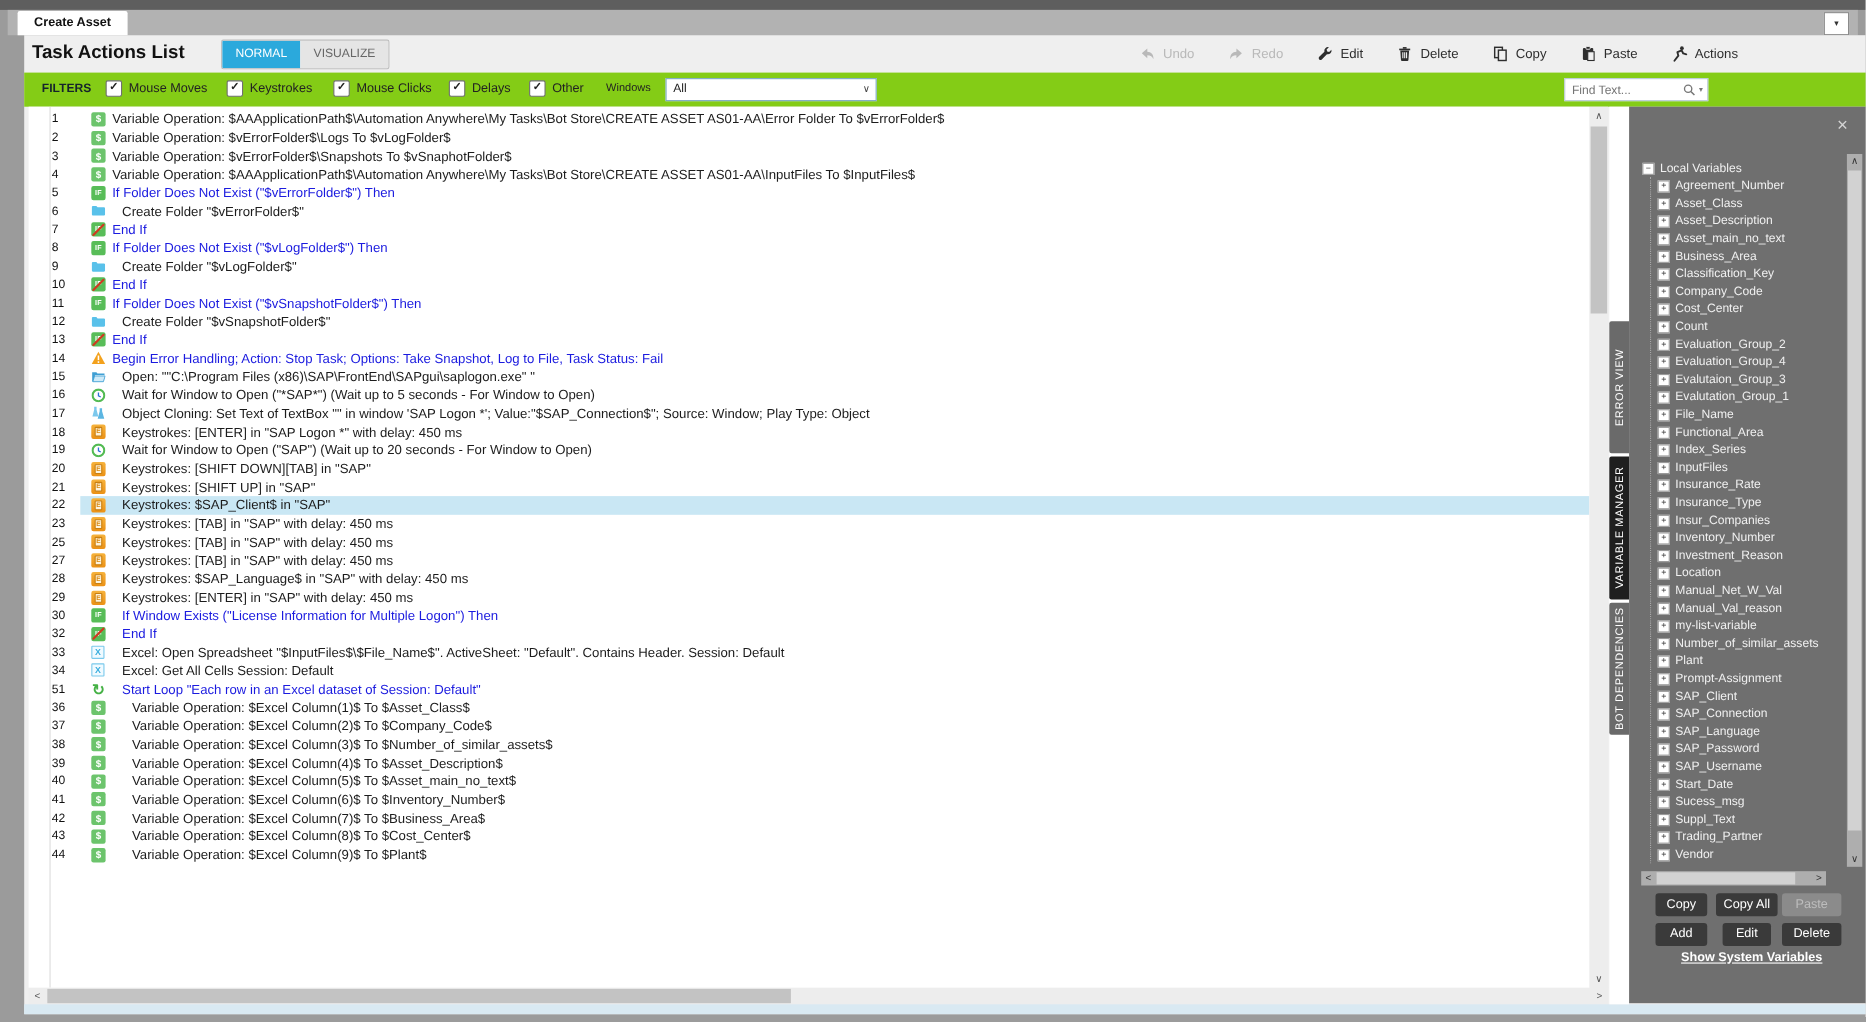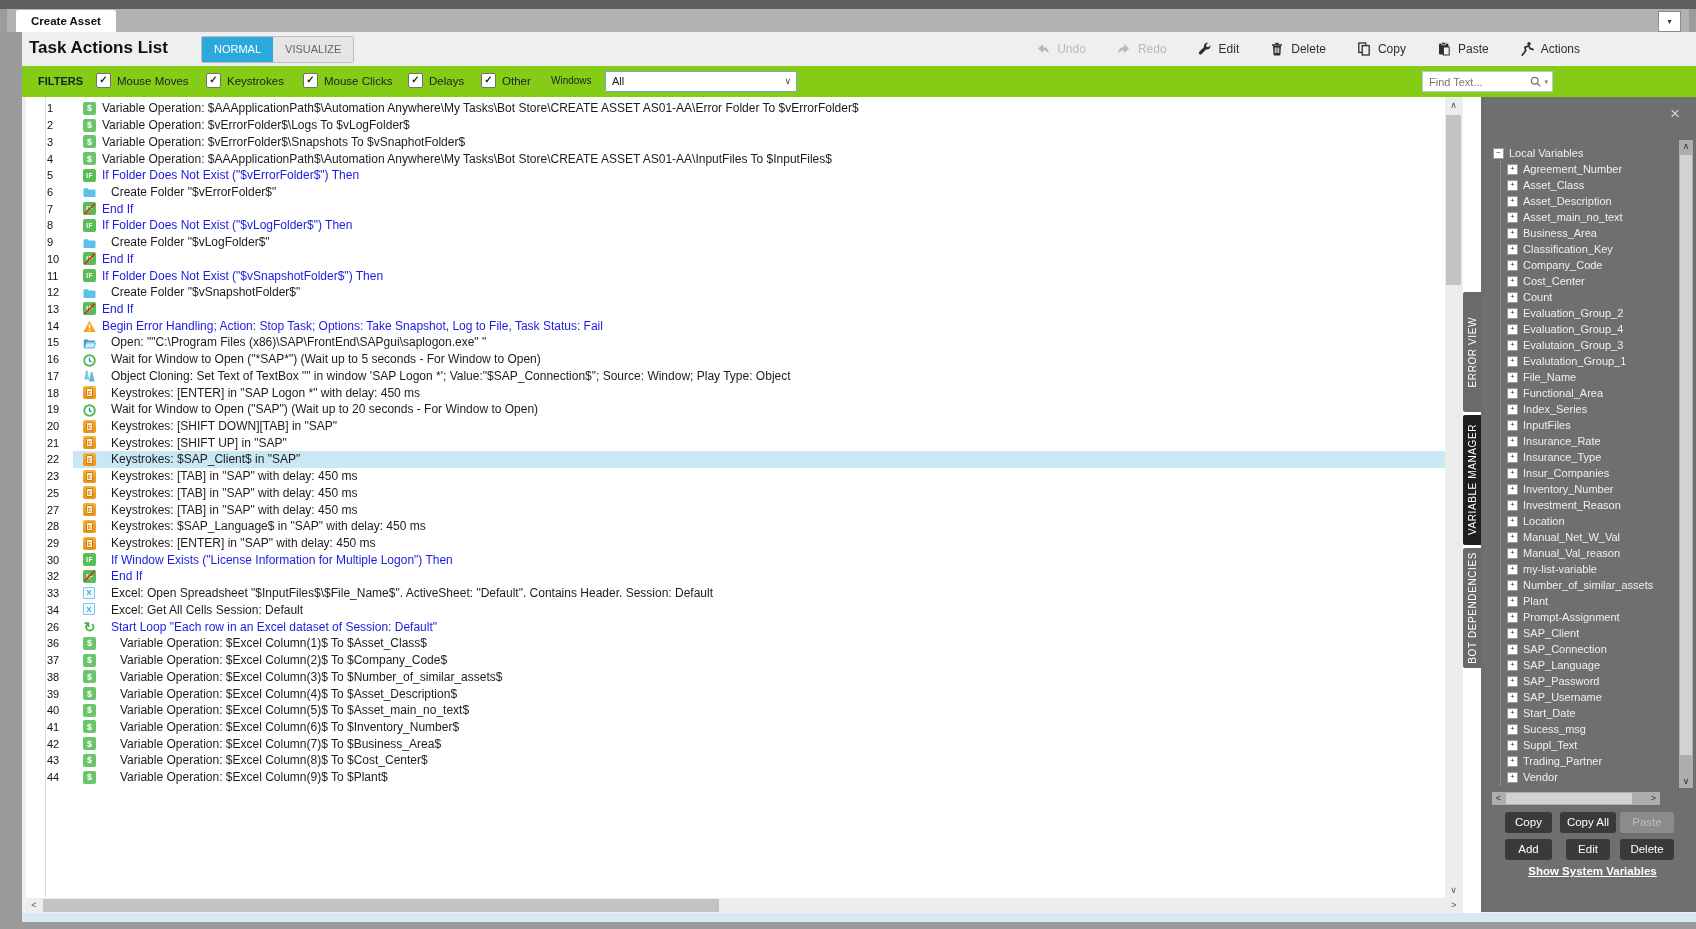--- a/index.html
+++ b/index.html
@@ -547,21 +547,21 @@
           <div class="row">
             <span class="rnum">34</span>
             <span class="rcontent">
               <span class="ric">
                 <span class="ic ic-excel">X</span>
               </span>
               <span class="rtext" style="margin-left: 15px;">Excel: Get All Cells Session: Default</span>
             </span>
           </div>
           <div class="row blue">
-            <span class="rnum">26</span>
+            <span class="rnum">51</span>
             <span class="rcontent">
               <span class="ric">
                 <span class="ic ic-loop">↻</span>
               </span>
               <span class="rtext" style="margin-left: 15px;">Start Loop "Each row in an Excel dataset of Session: Default"</span>
             </span>
           </div>
           <div class="row">
             <span class="rnum">36</span>
             <span class="rcontent">

